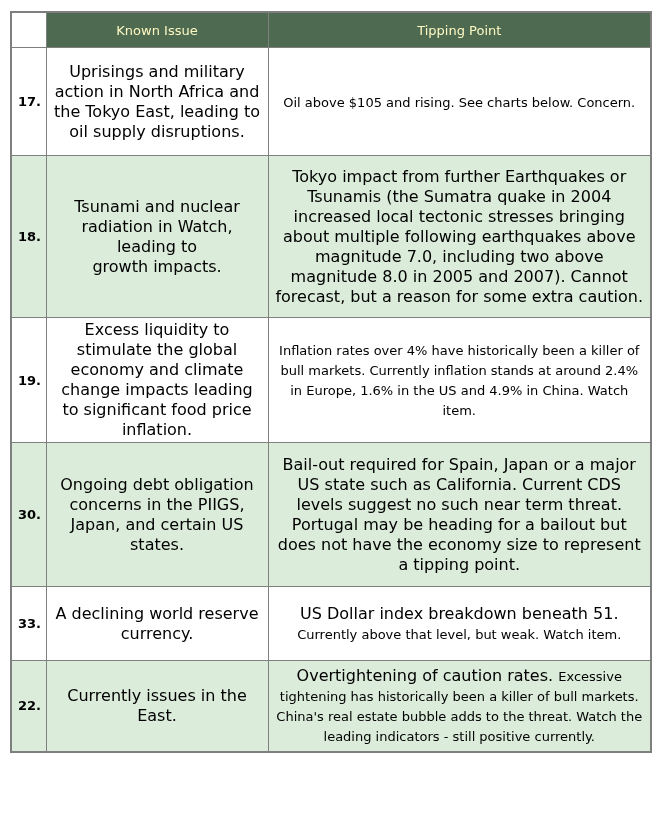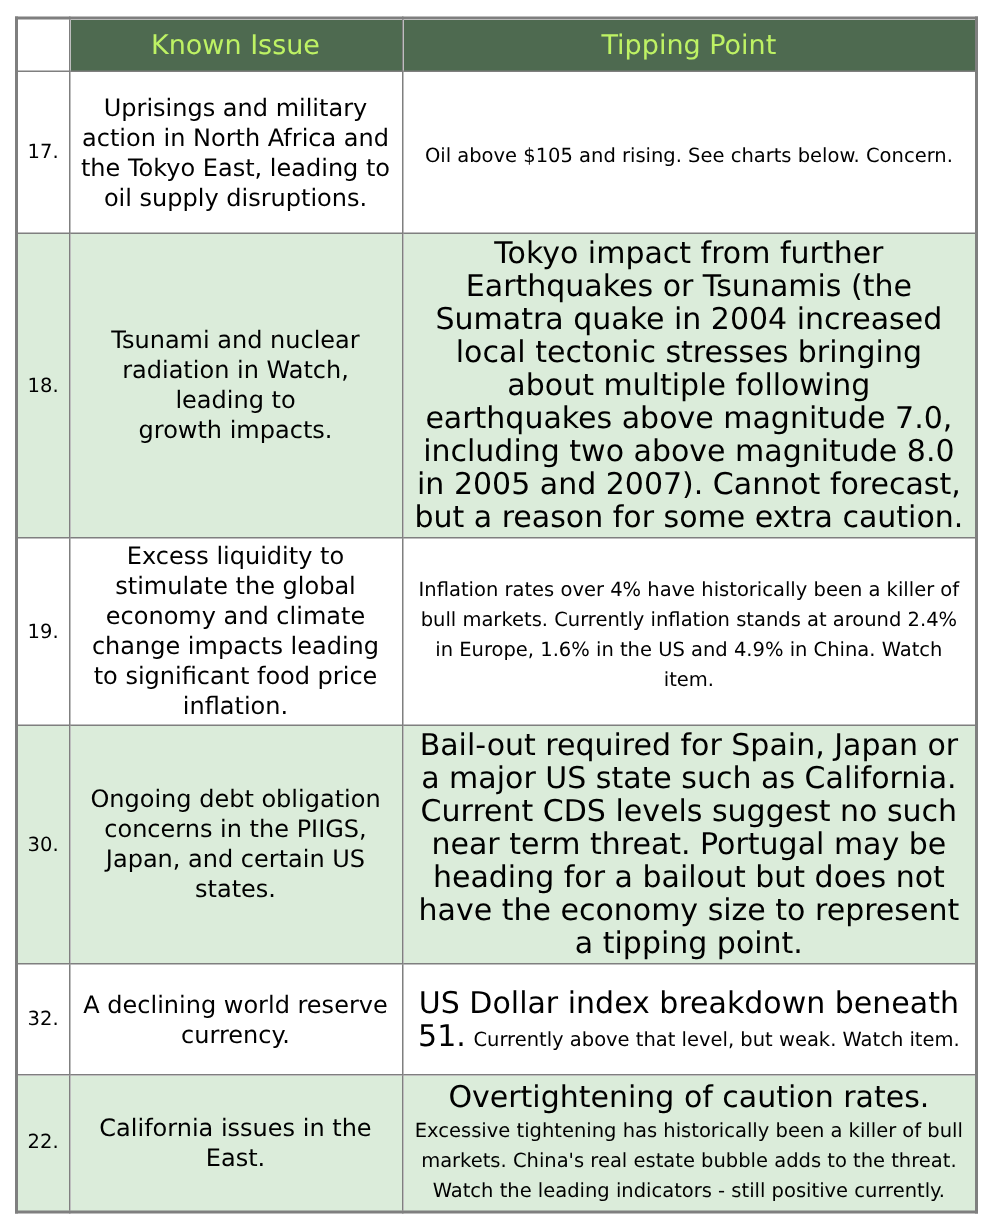--- a/index.html
+++ b/index.html
@@ -27,40 +27,40 @@
   table.tipping col.c-tip  { width: 383px; }
   table.tipping th, table.tipping td {
     border: 1px solid #7f7f7f;
     padding: 2px 6px;
     text-align: center;
     vertical-align: middle;
     overflow: hidden;
   }
   thead th {
     background: #4e6a50;
-    color: #bef264;
-    font-size: 18px;
+    color: #fef9c3;
+    font-size: 13px;
     font-weight: normal;
     height: 30px;
   }
   thead th.corner { background: #ffffff; }
   tr.shade-green td { background: #dbecda; }
   tr.shade-white td { background: #ffffff; }
-  td.numcell { font-size: 13px; }
+  td.numcell { font-size: 13px; font-weight: bold; }
   td.issuecell {
     font-size: 16px;
     line-height: 20px;
     white-space: pre-line;
   }
   td.issuecell.small {
     font-size: 13px;
     line-height: 17px;
   }
   td.tipcell { font-size: 16px; line-height: 20px; }
-  .t-large { font-size: 20px; line-height: 20px; }
+  .t-large { font-size: 16px; line-height: 20px; }
   .t-small { font-size: 13px; line-height: 17px; text-align: right; }
   
   tr.r0 { height: 108px; }
   tr.r1 { height: 162px; }
   tr.r2 { height: 121px; }
   tr.r3 { height: 144px; }
   tr.r4 { height: 74px;  }
   tr.r5 { height: 91px;  }
   tr.r6 { height: 52px;  }
 </style>
@@ -102,27 +102,27 @@
         <td class="tipcell"><span class="t-large"></span> <span class="t-small">Inflation rates over 4% have historically been a killer of bull markets. Currently inflation stands at around 2.4% in Europe, 1.6% in the US and 4.9% in China. Watch item.</span></td>
       </tr>
 
       <tr class="r3 shade-green">
         <td class="numcell">30.</td>
         <td class="issuecell">Ongoing debt obligation concerns in the PIIGS, Japan, and certain US states.</td>
         <td class="tipcell"><span class="t-large">Bail-out required for Spain, Japan or a major US state such as California. Current CDS levels suggest no such near term threat. Portugal may be heading for a bailout but does not have the economy size to represent a tipping point.</span> <span class="t-small"></span></td>
       </tr>
 
       <tr class="r4 shade-white">
-        <td class="numcell">32.</td>
+        <td class="numcell">33.</td>
         <td class="issuecell">A declining world reserve currency.</td>
         <td class="tipcell"><span class="t-large">US Dollar index breakdown beneath 51.</span> <span class="t-small">Currently above that level, but weak. Watch item.</span></td>
       </tr>
 
       <tr class="r5 shade-green">
         <td class="numcell">22.</td>
-        <td class="issuecell">California issues in the East.</td>
+        <td class="issuecell">Currently issues in the East.</td>
         <td class="tipcell"><span class="t-large">Overtightening of caution rates.</span> <span class="t-small">Excessive tightening has historically been a killer of bull markets. China's real estate bubble adds to the threat. Watch the leading indicators - still positive currently.</span></td>
       </tr>
 
 
     </tbody>
   </table>
 </div>
 
 </body></html>

